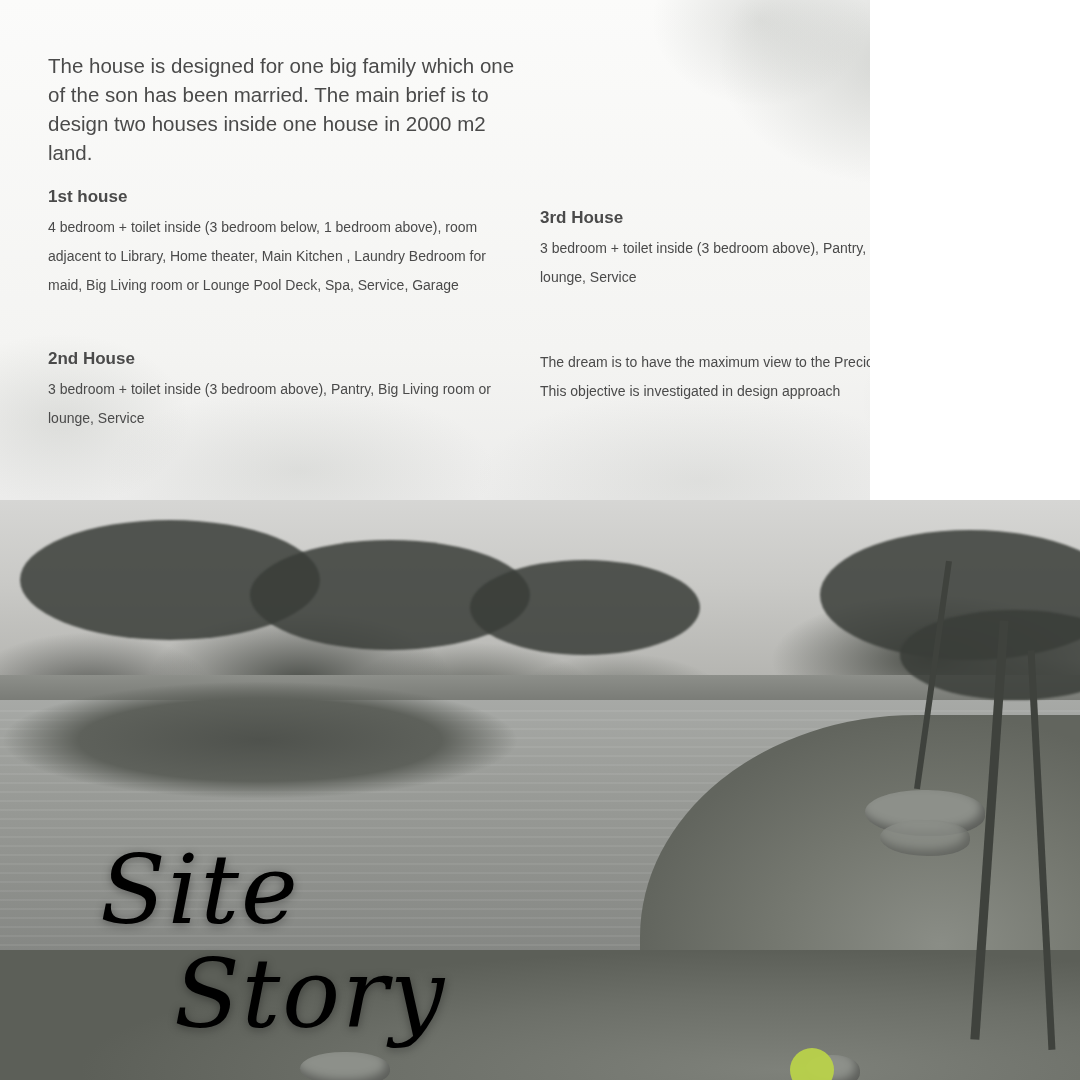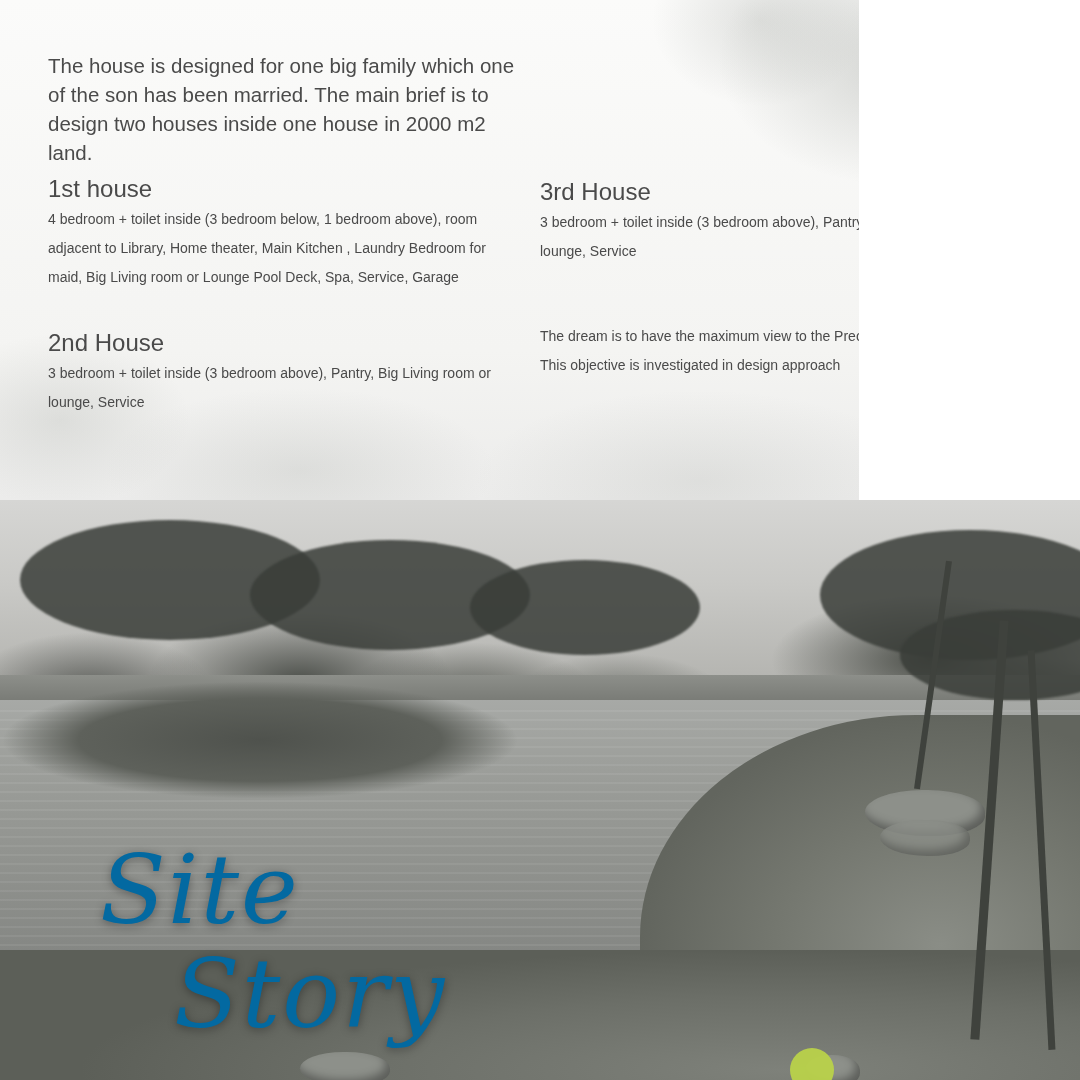--- a/index.html
+++ b/index.html
@@ -24,20 +24,21 @@
 
   
   .top-panel {
     position: absolute;
     left: 0;
     top: 0;
     width: 859px;
     height: 500px;
     overflow: hidden;
     background: #f97316;
+    padding-left: 11px;
   }
 
   
   .ghost {
     position: absolute;
     inset: 0;
     background:
       radial-gradient(ellipse 260px 180px at 900px 60px, rgba(120,125,118,0.30), rgba(120,125,118,0) 70%),
       radial-gradient(ellipse 200px 150px at 1040px 170px, rgba(120,125,118,0.26), rgba(120,125,118,0) 72%),
       radial-gradient(ellipse 150px 120px at 760px 20px, rgba(120,125,118,0.20), rgba(120,125,118,0) 72%),
@@ -71,30 +72,30 @@
 
   .col-left {
     position: absolute;
     left: 48px;
     top: 176px;
     width: 470px;
   }
   .col-right {
     position: absolute;
     left: 540px;
-    top: 179px;
+    top: 197px;
     width: 480px;
   }
 
   .blk-title {
-    font-size: 24px;
+    font-size: 17px;
     line-height: 26px;
-    font-weight: normal;
+    font-weight: bold;
     color: #4a4a4a;
-    margin: 0 0 3px 0;
+    margin: 8px 0 3px 0;
   }
   .blk-body {
     font-size: 14px;
     line-height: 29px;
     color: #4a4a4a;
     margin: 0;
   }
   .gap-lg { height: 38px; }
   .gap-md { height: 28px; }
 
@@ -188,21 +189,21 @@
 
   .script-title {
     position: absolute;
     left: 100px;
     top: 838px;
     width: 440px;
     font-family: "DejaVu Serif", serif;
     font-style: italic;
     font-size: 96px;
     line-height: 104px;
-    color: #0369a1;
+    color: #000000;
     text-shadow: 0 2px 10px rgba(0,0,0,0.35);
     letter-spacing: 2px;
     z-index: 5;
   }
   .script-title .w2 {
     display: inline-block;
     margin-left: 74px;
     margin-top: -18px;
   }
 </style>

